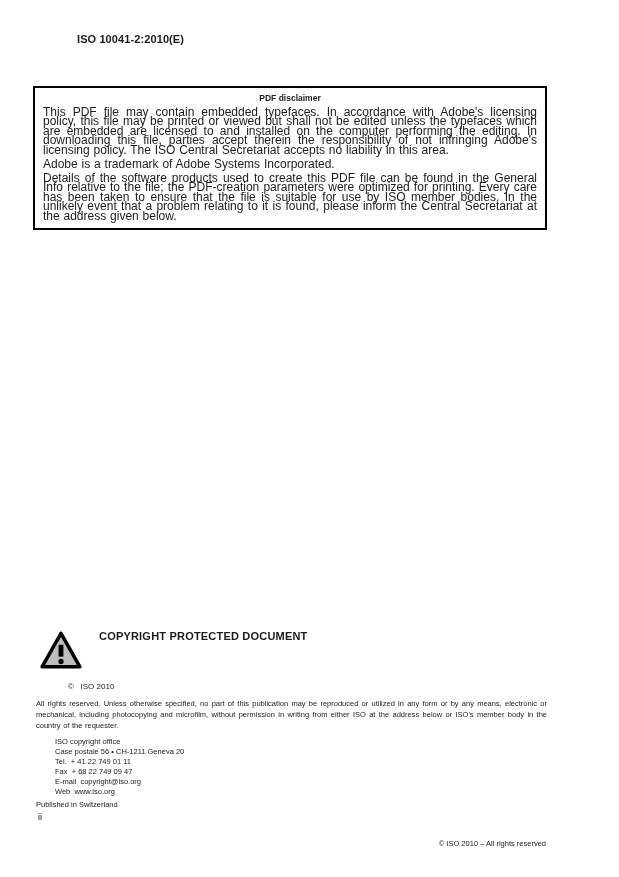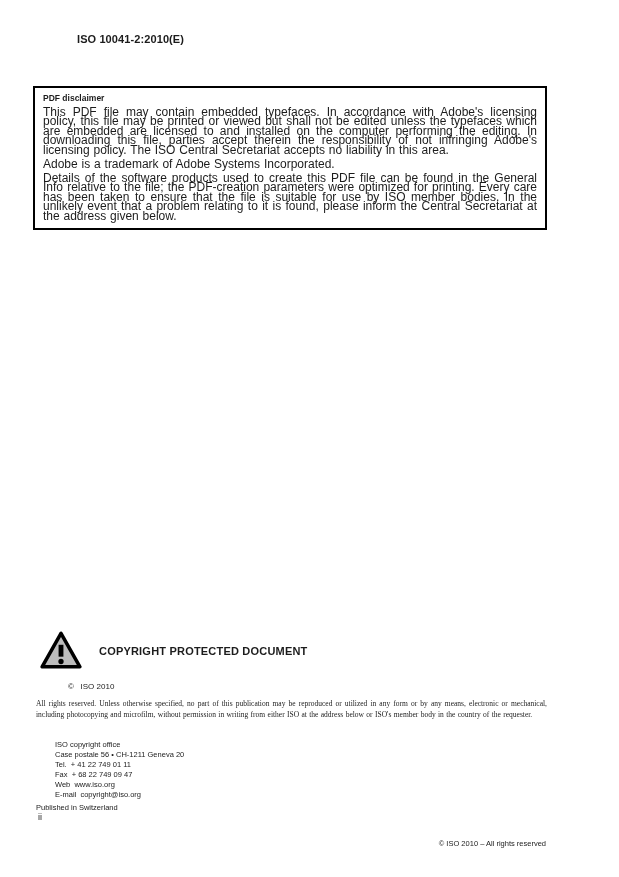--- a/index.html
+++ b/index.html
@@ -27,42 +27,42 @@
   .disclaimer-box {
     position: absolute;
     left: 33px;
     top: 86px;
     width: 514px;
     border: 2px solid #000000;
     padding: 5px 8px 7px 8px;
     background: #ffffff;
   }
   .disclaimer-title {
-    text-align: left;
+    text-align: center;
     font-size: 8.5px;
     font-weight: bold;
     margin-bottom: 3px;
   }
   .disclaimer-box p {
     font-size: 12px;
     line-height: 9.5px;
     text-align: justify;
     margin-top: 4.5px;
     word-spacing: 0.5px;
   }
 
   .copyright-section {
     position: absolute;
     left: 36px;
     top: 630px;
     width: 511px;
   }
   .copyright-head {
     display: flex;
-    align-items: center;
+    align-items: flex-start;
     gap: 16px;
     margin-left: 3px;
   }
   .warning-icon { width: 44px; height: 41px; flex: 0 0 auto; }
   .copyright-heading {
     font-size: 11px;
     font-weight: bold;
     letter-spacing: 0.2px;
   }
   .copyright-line {
@@ -70,24 +70,23 @@
     font-size: 8px;
     white-space: pre;
     padding-left: 32px;
   }
   .rights-text {
     margin-top: 7px;
     font-size: 7.5px;
     line-height: 11px;
     text-align: justify;
     word-spacing: 0.5px;
-    font-family: Liberation Serif, serif;
   }
   .address-block {
-    margin-top: 20px;
+    margin-top: 6px;
     margin-left: 19px;
     list-style: none;
   }
   .address-block li {
     font-size: 7.5px;
     line-height: 10px;
     white-space: pre;
   }
   .published-line {
     margin-top: 3px;
@@ -136,22 +135,22 @@
 
     <div class="copyright-line">©   ISO 2010</div>
 
     <p class="rights-text">All rights reserved. Unless otherwise specified, no part of this publication may be reproduced or utilized in any form or by any means, electronic or mechanical, including photocopying and microfilm, without permission in writing from either ISO at the address below or ISO's member body in the country of the requester.</p>
 
     <ul class="address-block">
       <li>ISO copyright office</li>
       <li>Case postale 56 • CH-1211 Geneva 20</li>
       <li>Tel.  + 41 22 749 01 11</li>
       <li>Fax  + 68 22 749 09 47</li>
+      <li>E-mail  copyright@iso.org</li>
       <li>Web  www.iso.org</li>
-      <li>E-mail  copyright@iso.org</li>
     </ul>
 
     <div class="published-line">Published in Switzerland</div>
   </div>
 
   <div class="footer-page-number">ii</div>
 
   <div class="footer-copyright">© ISO 2010 – All rights reserved</div>
 
 </div>

